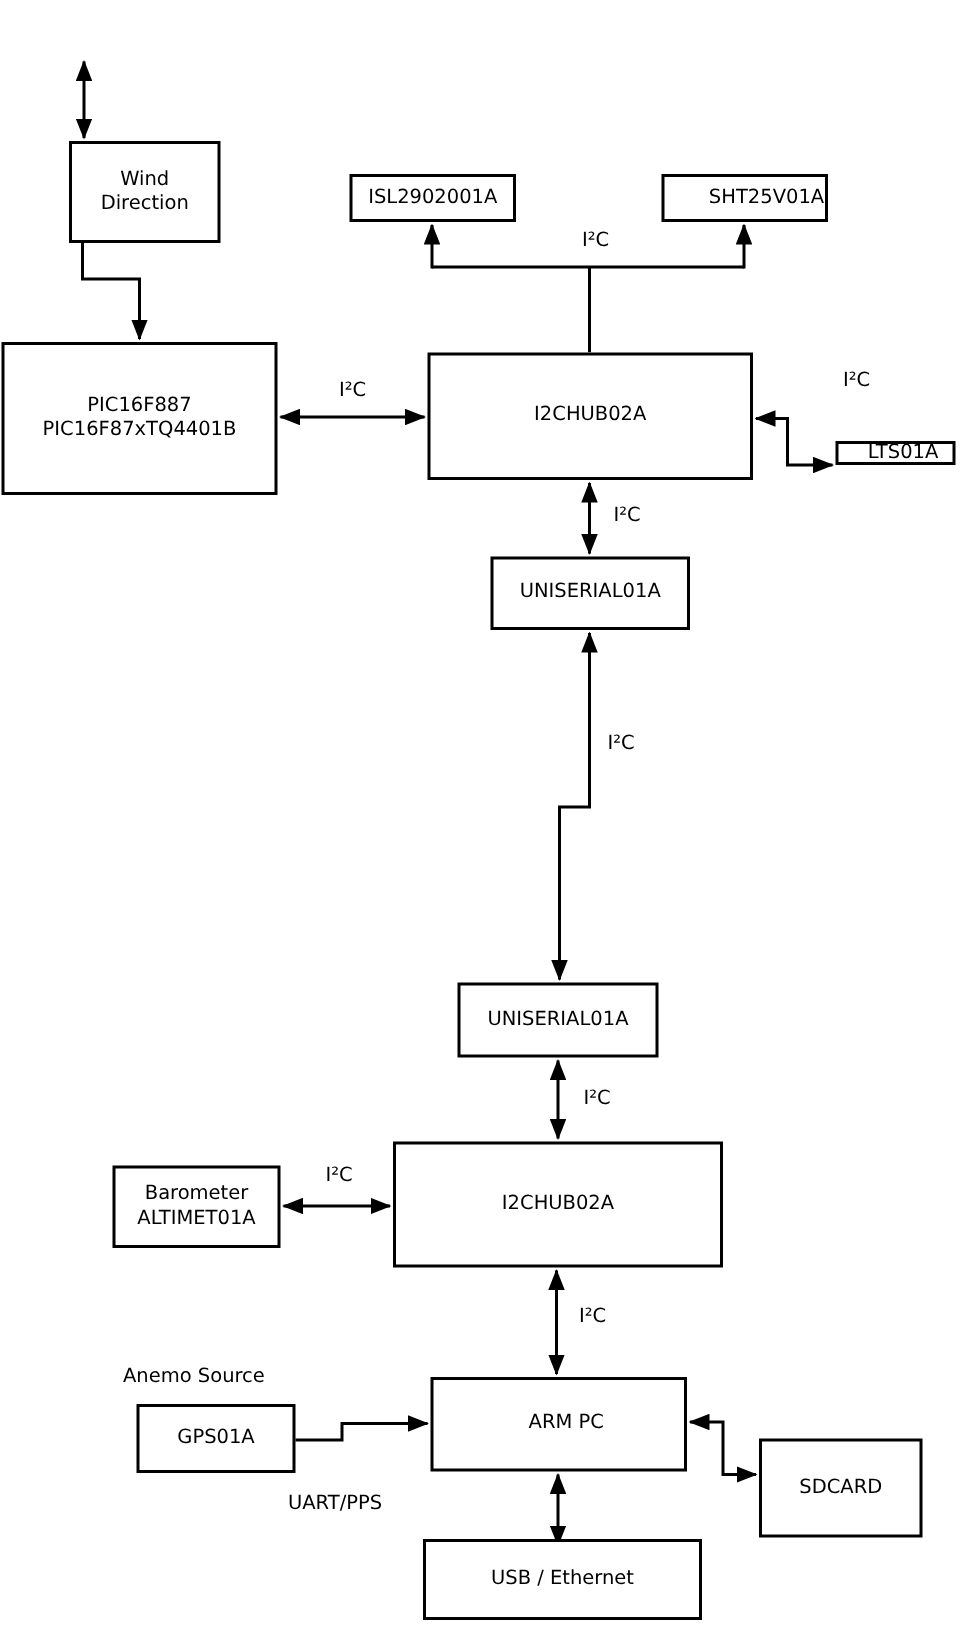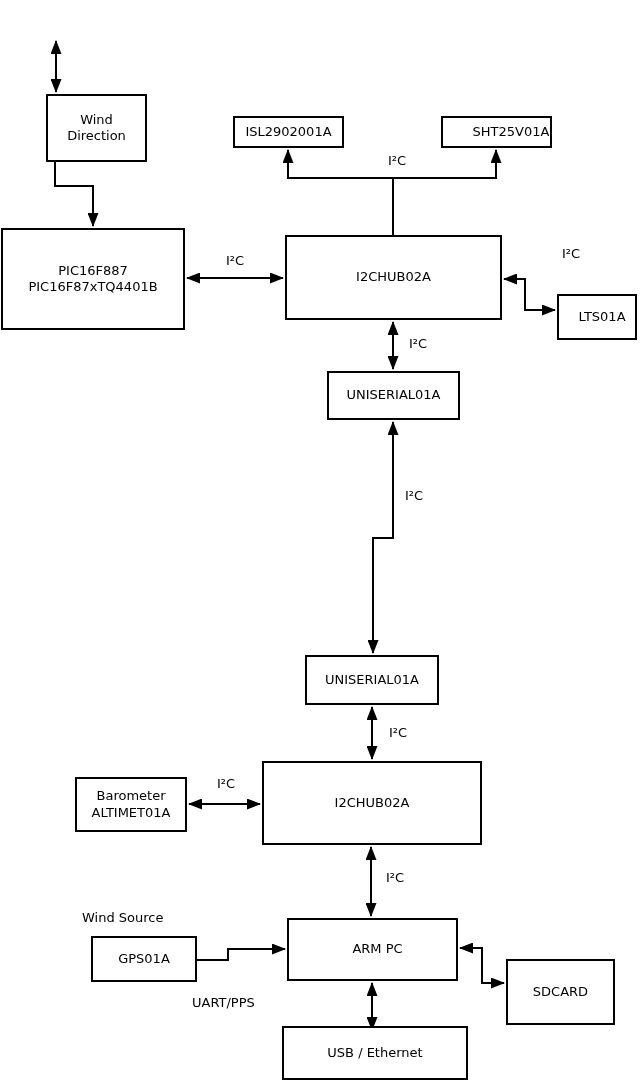--- a/index.html
+++ b/index.html
@@ -74,21 +74,21 @@
 
   <div class="block" style="left:1px; top:228px; width:184px; height:102px;">PIC16F887
 PIC16F87xTQ4401B</div>
 
   <div class="block" style="left:233px; top:116px; width:111px; height:32px;">ISL2902001A</div>
 
   <div class="block" style="left:441px; top:116px; width:111px; height:32px;padding-left:29px;">SHT25V01A</div>
 
   <div class="block" style="left:285px; top:235px; width:217px; height:85px;">I2CHUB02A</div>
 
-  <div class="block" style="left:557px; top:294px; width:80px; height:46px;padding-left:10px;">LTS01A</div>
+  <div class="block" style="left:557px; top:294px; width:80px; height:16px;padding-left:10px;">LTS01A</div>
 
   <div class="block" style="left:327px; top:371px; width:133px; height:49px;">UNISERIAL01A</div>
 
   <div class="block" style="left:305px; top:655px; width:134px; height:50px;">UNISERIAL01A</div>
 
   <div class="block" style="left:262px; top:761px; width:220px; height:84px;">I2CHUB02A</div>
 
   <div class="block" style="left:75px; top:777px; width:112px; height:55px;">Barometer
 ALTIMET01A</div>
 
@@ -109,17 +109,17 @@
   <span class="edge-label" style="left:409px; top:337px;">I²C</span>
 
   <span class="edge-label" style="left:405px; top:489px;">I²C</span>
 
   <span class="edge-label" style="left:389px; top:726px;">I²C</span>
 
   <span class="edge-label" style="left:217px; top:777px;">I²C</span>
 
   <span class="edge-label" style="left:386px; top:871px;">I²C</span>
 
-  <span class="edge-label" style="left:82px; top:911px;">Wind Source</span>
+  <span class="edge-label" style="left:82px; top:911px;">Anemo Source</span>
 
   <span class="edge-label" style="left:192px; top:972px;margin-top:24px;">UART/PPS</span>
 
 </div>
 
 </body></html>

